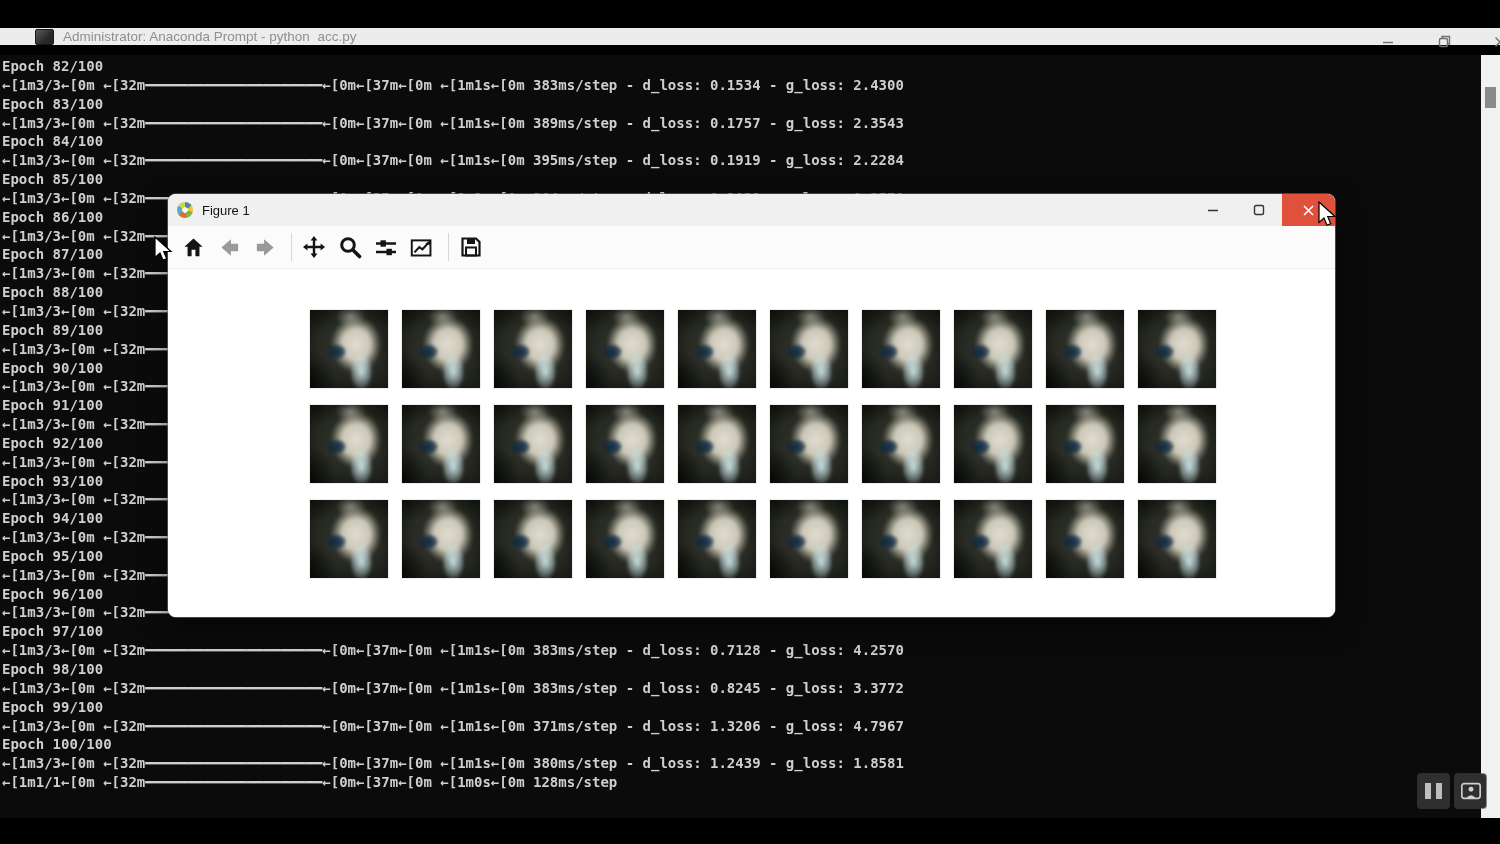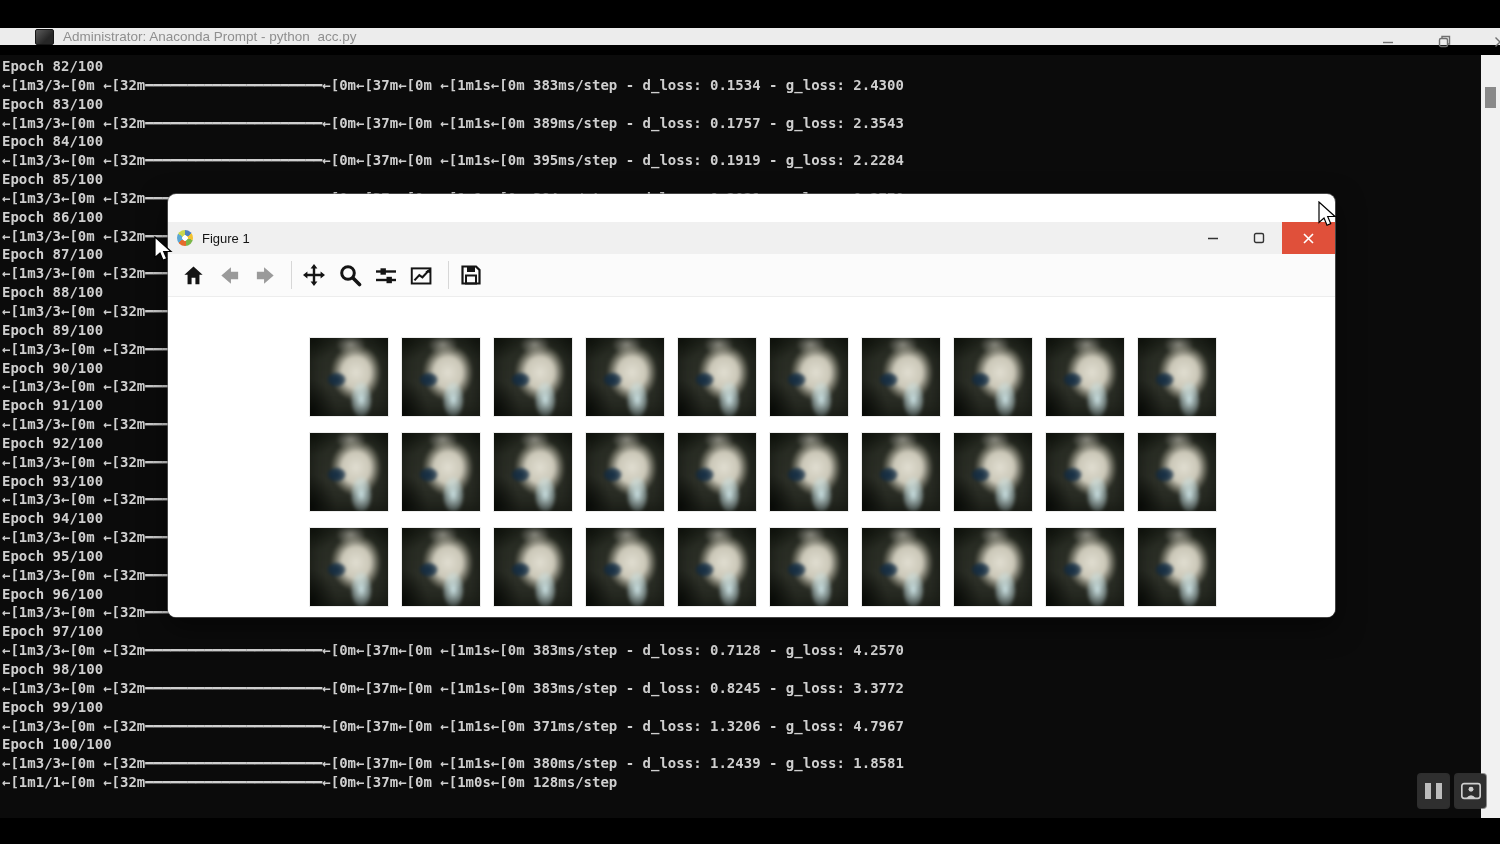--- a/index.html
+++ b/index.html
@@ -45,21 +45,21 @@
     position:absolute;left:4px;top:32px;width:11px;height:21px;
     background:var(--scroll_thumb,#8a8a8a);
   }
   
   .figure-window{
     position:absolute;left:168px;top:194px;width:1167px;height:423px;
     background:#fff;border-radius:8px;overflow:hidden;
     box-shadow:0 0 0 1px rgba(110,110,110,.6),0 10px 28px rgba(0,0,0,.5);
   }
   .fig-titlebar{
-    height:32px;background:#f0f0f0;display:flex;align-items:center;position:relative;margin-top:28px;
+    height:32px;background:#f0f0f0;display:flex;align-items:center;position:relative;
   }
   .fig-logo{
     width:16px;height:16px;margin-left:9px;border-radius:50%;
     background:
       radial-gradient(circle at 50% 50%, #fff 0 2.5px, rgba(255,255,255,0) 3px),
       conic-gradient(#4f81bd 0 55deg,#f2c230 55deg 105deg,#7ab648 105deg 170deg,#e46c2d 170deg 235deg,#5aa7d4 235deg 300deg,#c9d64f 300deg 360deg);
   }
   .fig-title{margin-left:9px;font-size:13px;color:#141414;}
   .fig-controls{position:absolute;right:0;top:0;height:32px;display:flex;}
   .fig-btn{width:46px;height:32px;display:flex;align-items:center;justify-content:center;color:#333;}

